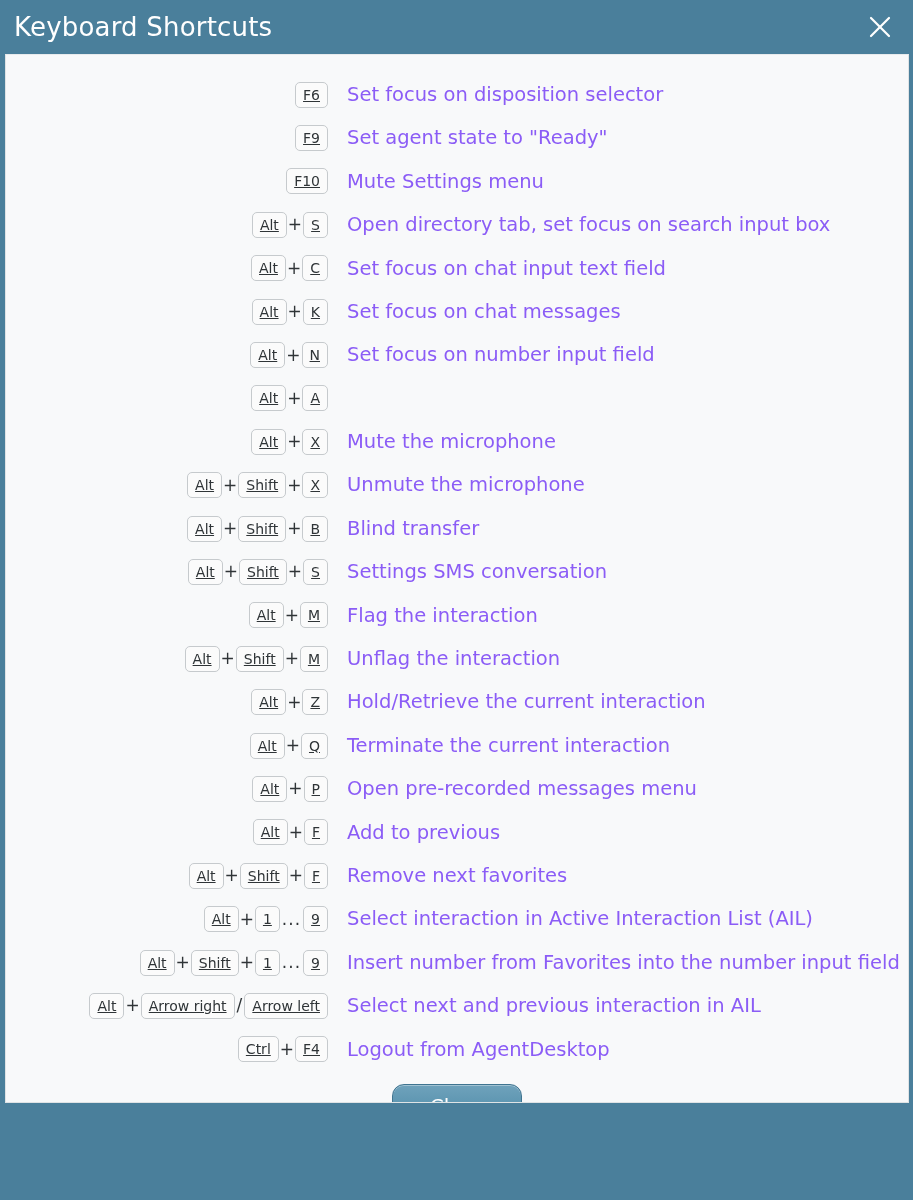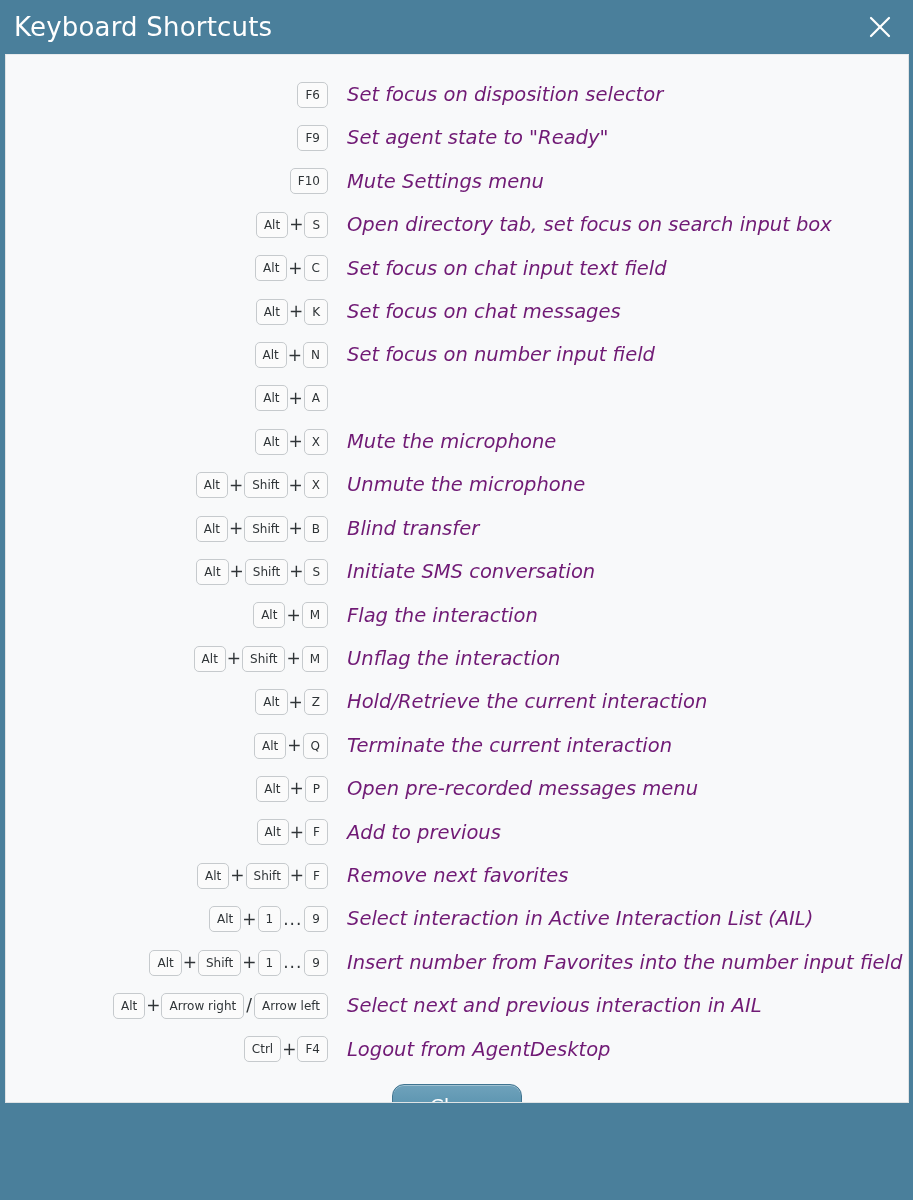--- a/index.html
+++ b/index.html
@@ -85,42 +85,42 @@
     justify-content: flex-end;
     align-items: center;
     box-sizing: border-box;
     padding-right: 0px;
   }
 
   .desc-cell {
     flex: 1 1 auto;
     padding-left: 19px;
     font-size: 19.5px;
-    color: #701a75;
+    color: #8b5cf6;
     white-space: nowrap;
     line-height: 1;
-    font-style: italic;
   }
 
   
   .key {
     display: inline-flex;
     align-items: center;
     justify-content: center;
     min-width: 20px;
     height: 26px;
     padding: 0 7px;
     border: 1px solid #c6cacd;
     border-radius: 5px;
     background: #fbfbfb;
     color: #2f3437;
-    font-size: 12px;
+    font-size: 14px;
     line-height: 1;
     box-sizing: border-box;
     white-space: nowrap;
+    text-decoration: underline;
   }
   .sep {
     display: inline-block;
     padding: 0 1px;
     font-size: 17px;
     color: #2f3437;
     line-height: 1;
   }
   .sep.slash { padding: 0 2px; }
   .sep.ellipsis {
@@ -257,21 +257,21 @@
           <div class="desc-cell">Blind transfer</div>
         </div>
         <div class="row">
           <div class="keys-cell">
             <span class="key">Alt</span>
             <span class="sep">+</span>
             <span class="key">Shift</span>
             <span class="sep">+</span>
             <span class="key">S</span>
           </div>
-          <div class="desc-cell">Initiate SMS conversation</div>
+          <div class="desc-cell">Settings SMS conversation</div>
         </div>
         <div class="row">
           <div class="keys-cell">
             <span class="key">Alt</span>
             <span class="sep">+</span>
             <span class="key">M</span>
           </div>
           <div class="desc-cell">Flag the interaction</div>
         </div>
         <div class="row">

